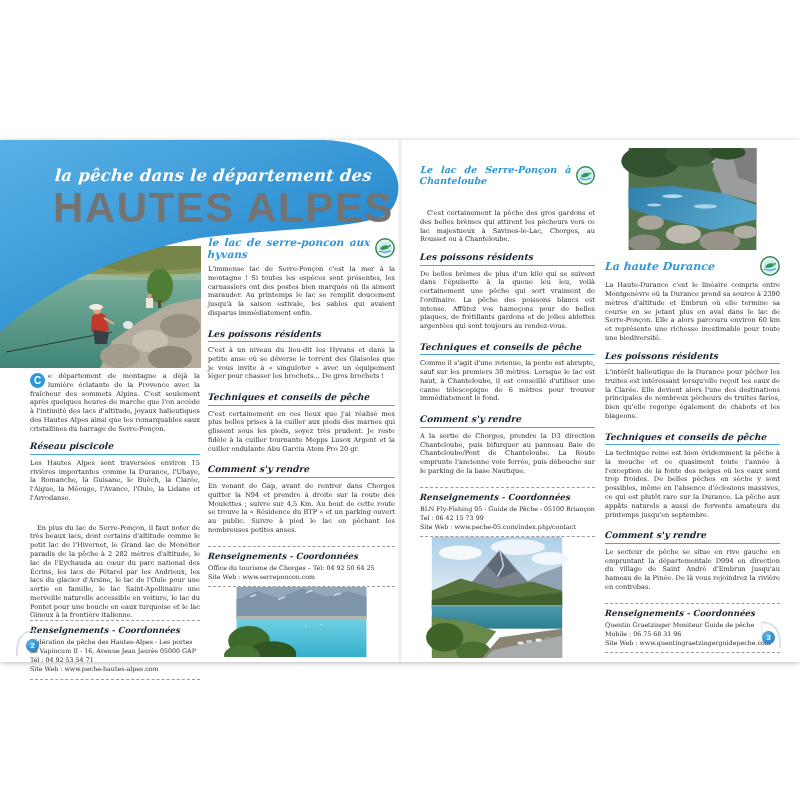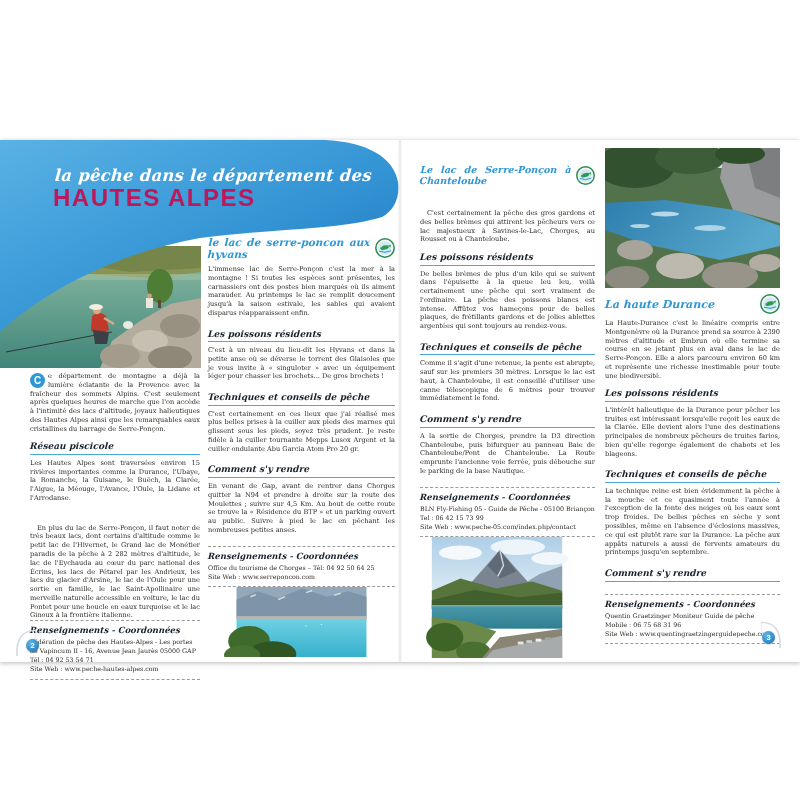--- a/index.html
+++ b/index.html
@@ -9,22 +9,22 @@
   }
   .spread{position:absolute;left:0;top:140px;width:800px;height:522px;background:#fff;
     box-shadow:0 1px 5px rgba(0,0,0,.28);}
   .fold{position:absolute;left:398px;top:0;width:4px;height:100%;
     background:linear-gradient(90deg,rgba(0,0,0,0) 0%,rgba(0,0,0,.10) 50%,rgba(0,0,0,0) 100%);}
 
   
   .header-swoosh{position:absolute;left:0;top:0;width:400px;height:200px;z-index:3;}
   .header-kicker{position:absolute;left:55px;top:26px;z-index:4;color:#fff;
     font:italic bold 16.5px "DejaVu Serif",serif;transform:skewX(-4deg);letter-spacing:.2px;}
-  .header-title{position:absolute;left:53px;top:44px;z-index:4;color:#be185d;
-    font-family:"Liberation Sans",sans-serif;font-weight:800;font-size:24px;letter-spacing:1.5px;}
+  .header-title{position:absolute;left:53px;top:44px;z-index:4;color:#737373;
+    font-family:"Liberation Sans",sans-serif;font-weight:800;font-size:42px;letter-spacing:1.5px;}
 
   
   .photo{display:block;}
   .photo-main{position:absolute;left:0;top:106px;z-index:1;}
 
   
   .col{position:absolute;font-size:6.6px;line-height:1.33;text-align:justify;
     display:flex;flex-direction:column;}
   .lp-col1{left:30px;top:232px;width:170px;height:276px;}
   .lp-col2{left:208px;top:96px;width:187px;height:421px;}
@@ -144,21 +144,21 @@
     </div>
   </div>
 
   <div class="col lp-col2">
     <div class="headrow">
       <h3 class="script">le lac de serre-poncon aux hyvans</h3>
       <svg class="badge" width="20" height="20" viewBox="0 0 20 20">
           <use href="#fishbadge"></use>
         </svg>
     </div>
-    <p>L'immense lac de Serre-Ponçon c'est la mer à la montagne ! Si toutes les espèces sont présentes, les carnassiers ont des postes bien marqués où ils aiment marauder. Au printemps le lac se remplit doucement jusqu'à la saison estivale, les sables qui avaient disparus réapparaissent enfin.</p>
+    <p>L'immense lac de Serre-Ponçon c'est la mer à la montagne ! Si toutes les espèces sont présentes, les carnassiers ont des postes bien marqués où ils aiment marauder. Au printemps le lac se remplit doucement jusqu'à la saison estivale, les sables qui avaient disparus immédiatement enfin.</p>
     <h4 class="section"><span class="skew">Les poissons résidents</span></h4>
     <p>C'est à un niveau du lieu-dit les Hyvans et dans la petite anse où se déverse le torrent des Glaisoles que je vous invite à « singuloter » avec un équipement léger pour chasser les brochets... De gros brochets !</p>
     <h4 class="section"><span class="skew">Techniques et conseils de pêche</span></h4>
     <p>C'est certainement en ces lieux que j'ai réalisé mes plus belles prises à la cuiller aux pieds des marnes qui glissent sous les pieds, soyez très prudent. Je reste fidèle à la cuiller tournante Mepps Lusox Argent et la cuiller ondulante Abu Garcia Atom Pro 20 gr.</p>
     <h4 class="section"><span class="skew">Comment s'y rendre</span></h4>
     <p>En venant de Gap, avant de rentrer dans Chorges quitter la N94 et prendre à droite sur la route des Moulettes ; suivre sur 4,5 Km. Au bout de cette route se trouve la « Résidence du BTP » et un parking ouvert au public. Suivre à pied le lac en pêchant les nombreuses petites anses.</p>
     <div class="contact">
       <h5><span class="skew">Renseignements - Coordonnées</span></h5>
       <div>Office du tourisme de Chorges – Tél: 04 92 50 64 25</div>
       <div>Site Web : www.serreponcon.com</div>
@@ -278,20 +278,21 @@
       <svg class="badge" style="margin-right:auto" width="20" height="20" viewBox="0 0 20 20">
           <use href="#fishbadge"></use>
         </svg>
     </div>
     <p class="nomargin">La Haute-Durance c'est le linéaire compris entre Montgenèvre où la Durance prend sa source à 2390 mètres d'altitude et Embrun où elle termine sa course en se jetant plus en aval dans le lac de Serre-Ponçon. Elle a alors parcouru environ 60 km et représente une richesse inestimable pour toute une biodiversité.</p>
     <h4 class="section"><span class="skew">Les poissons résidents</span></h4>
     <p>L'intérêt halieutique de la Durance pour pêcher les truites est intéressant lorsqu'elle reçoit les eaux de la Clarée. Elle devient alors l'une des destinations principales de nombreux pêcheurs de truites farios, bien qu'elle regorge également de chabots et les blageons.</p>
     <h4 class="section"><span class="skew">Techniques et conseils de pêche</span></h4>
     <p>La technique reine est bien évidemment la pêche à la mouche et ce quasiment toute l'année à l'exception de la fonte des neiges où les eaux sont trop froides. De belles pêches en sèche y sont possibles, même en l'absence d'éclosions massives, ce qui est plutôt rare sur la Durance. La pêche aux appâts naturels a aussi de fervents amateurs du printemps jusqu'en septembre.</p>
     <h4 class="section"><span class="skew">Comment s'y rendre</span></h4>
+    <p>Le secteur de pêche se situe en rive gauche en empruntant la départementale D994 en direction du village de Saint André d'Embrun jusqu'au hameau de la Pinée. De là vous rejoindrez la rivière en contrebas.</p>
     <div class="contact">
       <h5><span class="skew">Renseignements - Coordonnées</span></h5>
       <div>Quentin Graetzinger Moniteur Guide de pêche</div>
       <div>Mobile : 06 75 68 31 96</div>
       <div>Site Web : www.quentingraetzingerguidepeche.com</div>
     </div>
   </div>
 
   <div class="pagebadge pb-right">
     <svg width="26" height="32" viewBox="0 0 26 32">

